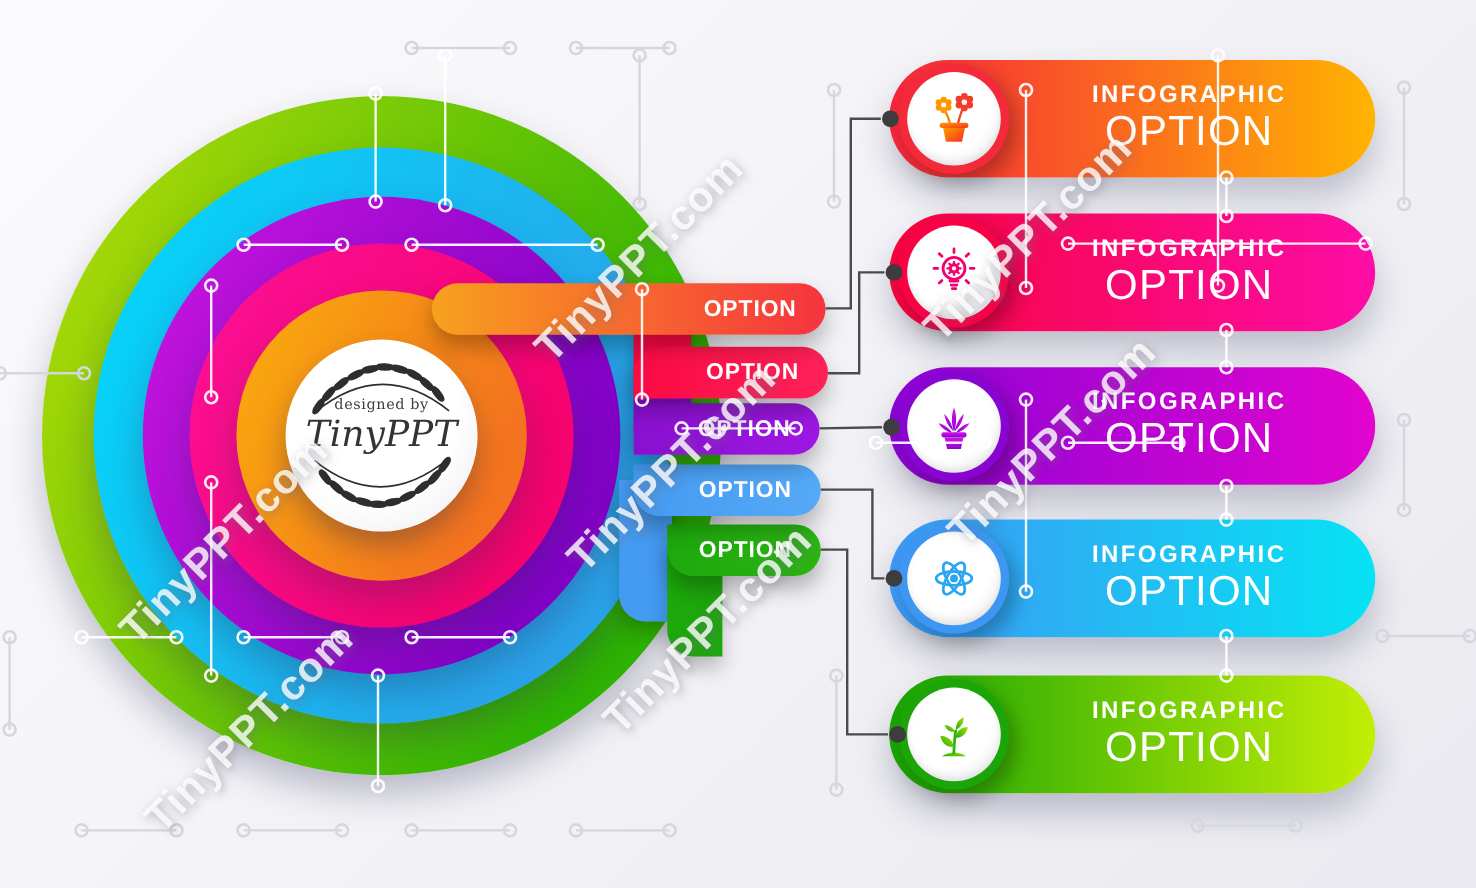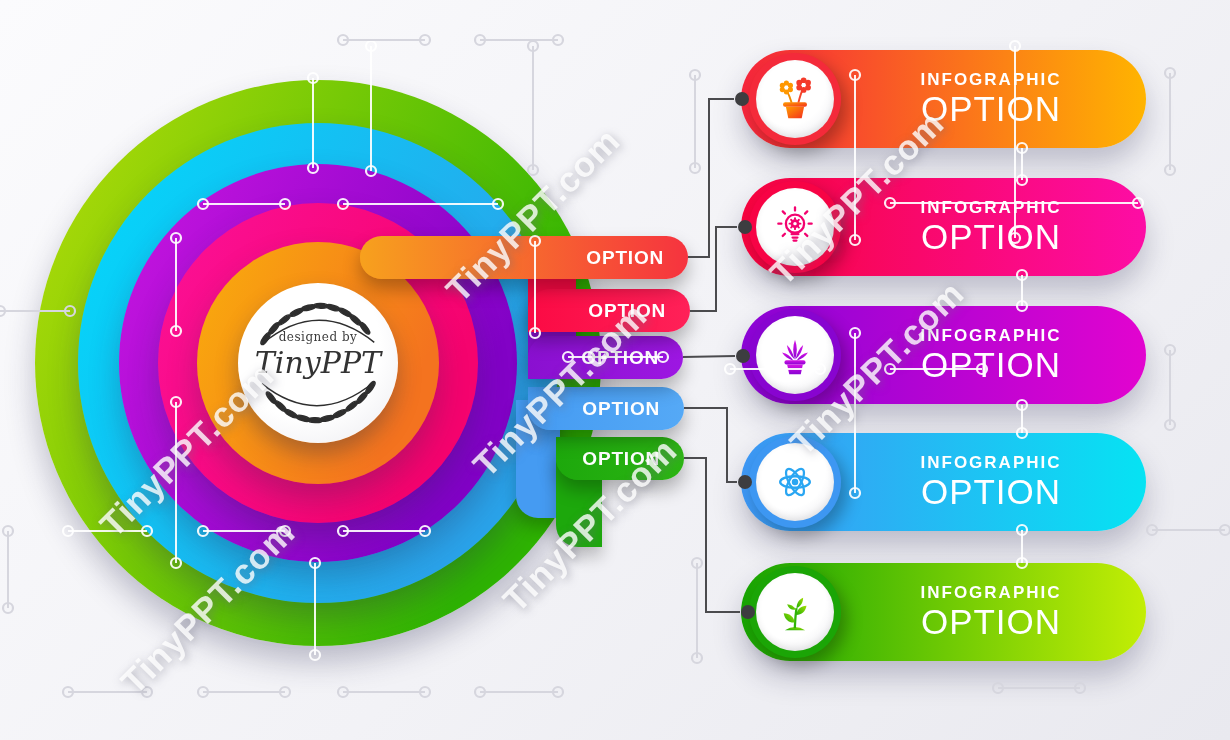--- a/index.html
+++ b/index.html
@@ -40,21 +40,21 @@
     box-shadow:0 16px 28px rgba(40,40,80,.25);}
   .card.c1{top:50px;}.card.c2{top:178px;}.card.c3{top:306px;}.card.c4{top:433px;}.card.c5{top:563px;}
   .ringc{position:absolute;left:8px;top:50%;transform:translateY(-50%);width:92px;height:92px;
     border-radius:50%;display:flex;align-items:center;justify-content:center;
     box-shadow:6px 8px 16px rgba(0,0,0,.28);}
   .whitec{width:78px;height:78px;border-radius:50%;
     background:radial-gradient(circle at 40% 35%,#ffffff 55%,#e7e7ec 100%);
     display:flex;align-items:center;justify-content:center;box-shadow:inset 0 -3px 6px rgba(0,0,0,.08);}
   .cardtext{position:absolute;left:130px;right:35px;top:0;height:100%;display:flex;
     flex-direction:column;align-items:center;justify-content:center;color:#fff;}
-  .cardtext .small{font-size:17px;font-weight:600;letter-spacing:2px;line-height:1.15;text-align:right;}
+  .cardtext .small{font-size:20px;font-weight:600;letter-spacing:2px;line-height:1.15;text-align:right;}
   .cardtext .big{font-size:35px;font-weight:400;letter-spacing:1px;line-height:1.1;}
   
   .deco{position:absolute;left:0;top:0;pointer-events:none;}
   .wm{position:absolute;transform:translate(-50%,-50%) rotate(-45deg);white-space:nowrap;
     font-size:35px;font-weight:700;letter-spacing:1px;color:rgba(255,255,255,.8);
     text-shadow:0 3px 8px rgba(110,110,128,.5);pointer-events:none;}
 </style>
 </head>
 <body>
 

